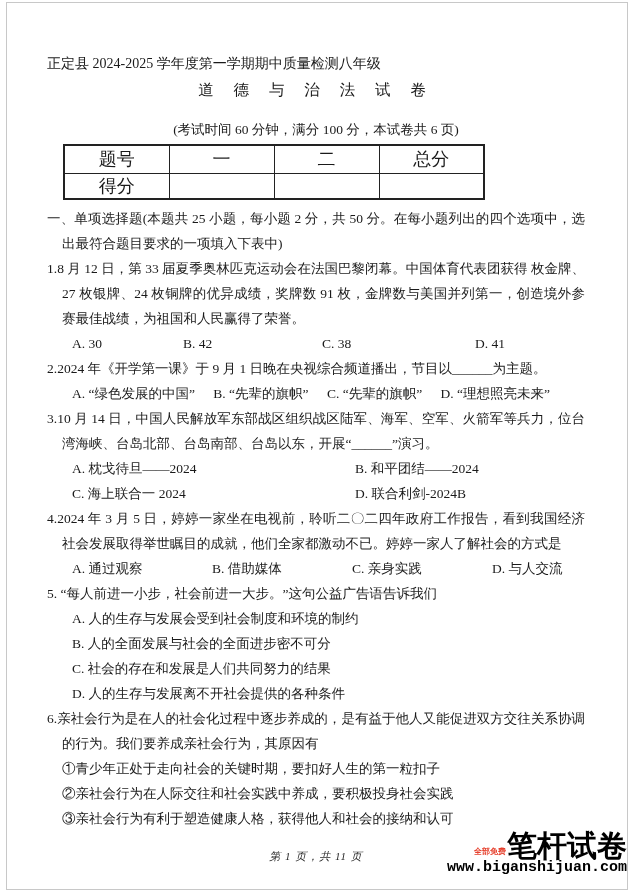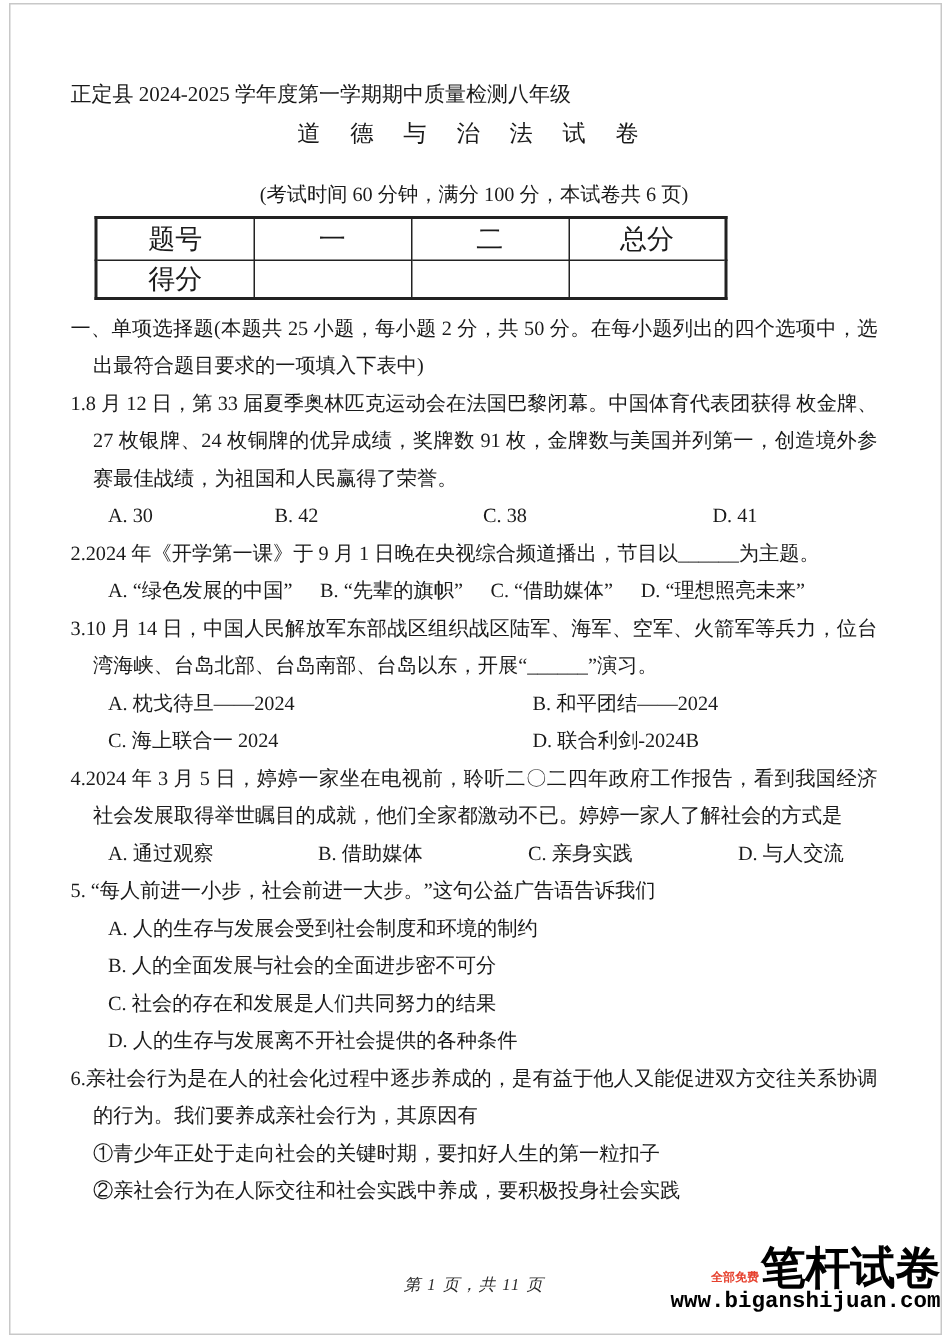--- a/index.html
+++ b/index.html
@@ -175,21 +175,21 @@
       <span class="opt">C. 38</span>
       <span class="opt">D. 41</span>
     </div>
   </div>
 
   <div>
     <p class="qtext hang">2.2024 年《开学第一课》于 9 月 1 日晚在央视综合频道播出，节目以______为主题。</p>
     <p class="qtext opts-flow">
       <span class="opt">A. “绿色发展的中国”</span>
       <span class="opt">B. “先辈的旗帜”</span>
-      <span class="opt">C. “借助媒体”</span>
+      <span class="opt">C. “先辈的旗帜”</span>
       <span class="opt">D. “理想照亮未来”</span>
     </p>
   </div>
 
   <div>
     <p class="qtext hang">3.10 月  14 日，中国人民解放军东部战区组织战区陆军、海军、空军、火箭军等兵力，位台湾海峡、台岛北部、台岛南部、台岛以东，开展“______”演习。</p>
     <div class="qtext opts-grid-2col">
       <span class="opt">A. 枕戈待旦——2024</span>
       <span class="opt">B. 和平团结——2024</span>
       <span class="opt">C. 海上联合一 2024</span>
@@ -215,20 +215,21 @@
       <span class="opt">C. 社会的存在和发展是人们共同努力的结果</span>
       <span class="opt">D. 人的生存与发展离不开社会提供的各种条件</span>
     </div>
   </div>
 
   <div>
     <p class="qtext hang">6.亲社会行为是在人的社会化过程中逐步养成的，是有益于他人又能促进双方交往关系协调的行为。我们要养成亲社会行为，其原因有</p>
     <div class="qtext sub-items">
       <span class="sub">①青少年正处于走向社会的关键时期，要扣好人生的第一粒扣子</span>
       <span class="sub">②亲社会行为在人际交往和社会实践中养成，要积极投身社会实践</span>
+      <span class="sub">③亲社会行为有利于塑造健康人格，获得他人和社会的接纳和认可</span>
     </div>
   </div>
 
 </div>
 
 <div class="footer">第 1 页，共 11 页</div>
 
 <div class="watermark">
   <div class="wm-top">
     <span class="wm-free">全部免费</span>

